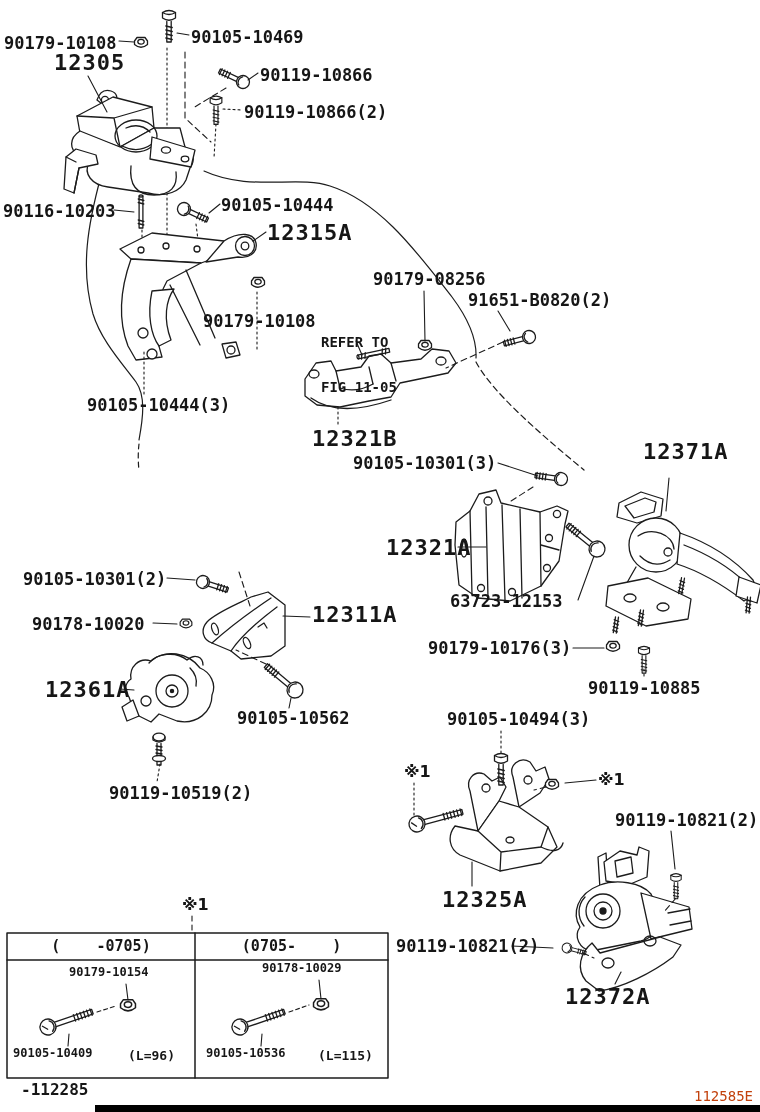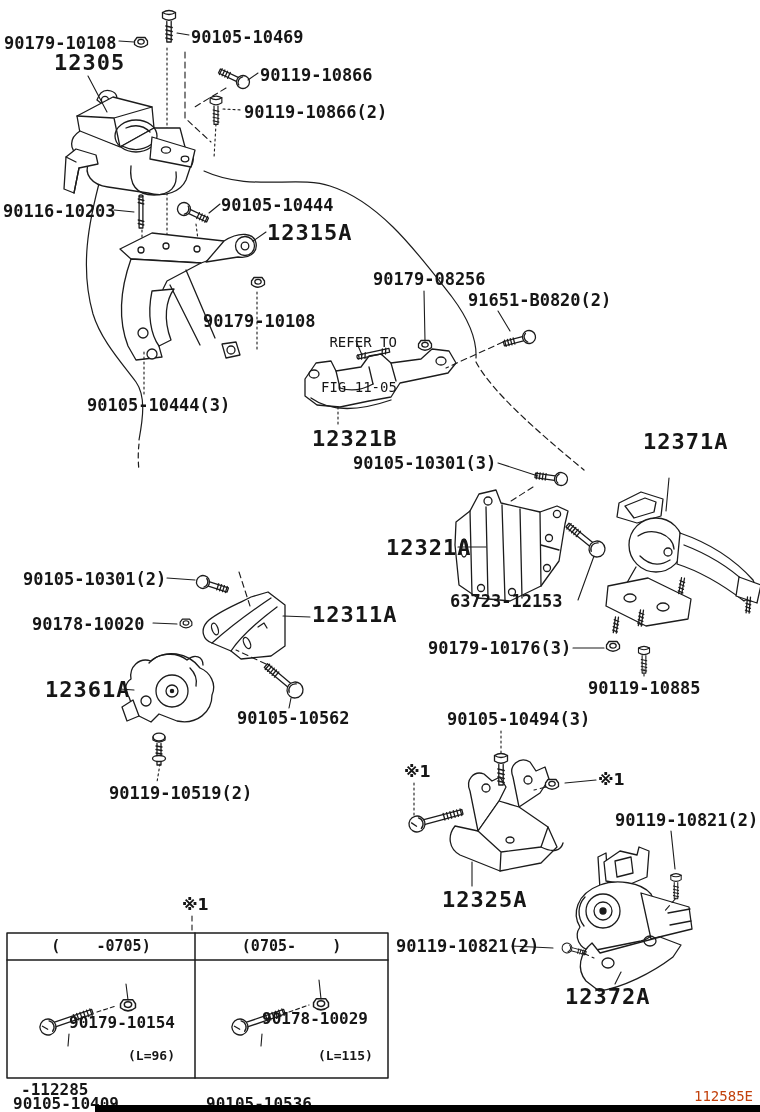--- a/index.html
+++ b/index.html
@@ -2,25 +2,25 @@
 <html><head>
 <meta charset="utf-8">
 <style>
   html,body{margin:0;padding:0;background:#fff;}
   #page{position:relative;width:760px;height:1112px;background:#ffffff;overflow:hidden;
         font-family:"DejaVu Sans Mono","Liberation Mono",monospace;}
   #art{position:absolute;left:0;top:0;}
   .lbl{position:absolute;font:700 17px/1.12 "DejaVu Sans Mono","Liberation Mono",monospace;
        color:#161616;white-space:pre;}
   .lbl-big{font-size:22px;letter-spacing:1px;text-align:center;}
-  .lbl-note{font-size:14px;line-height:1.07;font-weight:400;text-align:right;}
+  .lbl-note{font-size:14px;line-height:1.07;font-weight:700;}
   .lbl-mark{font-family:"DejaVu Sans","Liberation Sans",sans-serif;font-size:16px;font-weight:700;}
   .tbl-h{position:absolute;font:700 15px/1.1 "DejaVu Sans Mono","Liberation Mono",monospace;
          color:#161616;text-align:center;white-space:pre;}
-  .tbl-lbl{font-size:16px;margin-top:48px;}
+  .tbl-lbl{font-size:12px;}
   .tbl-len{font-size:13px;font-weight:700;}
   .footer-l{font-size:16px;}
   .footer-r{font-size:14px;font-weight:400;color:#c2410c;}
   .bottom-bar{position:absolute;left:95px;top:1105px;width:665px;height:7px;background:#000;}
 </style>
 </head>
 <body>
 
 <div id="page">
 
@@ -379,21 +379,21 @@
 <div class="lbl" style="left:588px;top:679px">90119-10885</div>
 <div class="lbl" style="left:237px;top:709px">90105-10562</div>
 <div class="lbl" style="left:109px;top:784px">90119-10519(2)</div>
 <div class="lbl" style="left:447px;top:710px">90105-10494(3)</div>
 <div class="lbl" style="left:615px;top:811px">90119-10821(2)</div>
 <div class="lbl" style="left:396px;top:937px">90119-10821(2)</div>
 
 <div class="lbl lbl-big" style="left:54px;top:51px">12305</div>
 <div class="lbl lbl-big" style="left:267px;top:221px">12315A</div>
 <div class="lbl lbl-big" style="left:312px;top:427px">12321B</div>
-<div class="lbl lbl-big" style="left:643px;top:430px">12371A</div>
+<div class="lbl lbl-big" style="left:643px;top:440px">12371A</div>
 <div class="lbl lbl-big" style="left:386px;top:536px">12321A</div>
 <div class="lbl lbl-big" style="left:312px;top:603px">12311A</div>
 <div class="lbl lbl-big" style="left:45px;top:678px">12361A</div>
 <div class="lbl lbl-big" style="left:442px;top:888px">12325A</div>
 <div class="lbl lbl-big" style="left:565px;top:985px">12372A</div>
 
 <div class="lbl lbl-note" style="left:321px;top:305px">
   <div>REFER TO</div>
   <div>FIG 11-05</div>
 </div>

